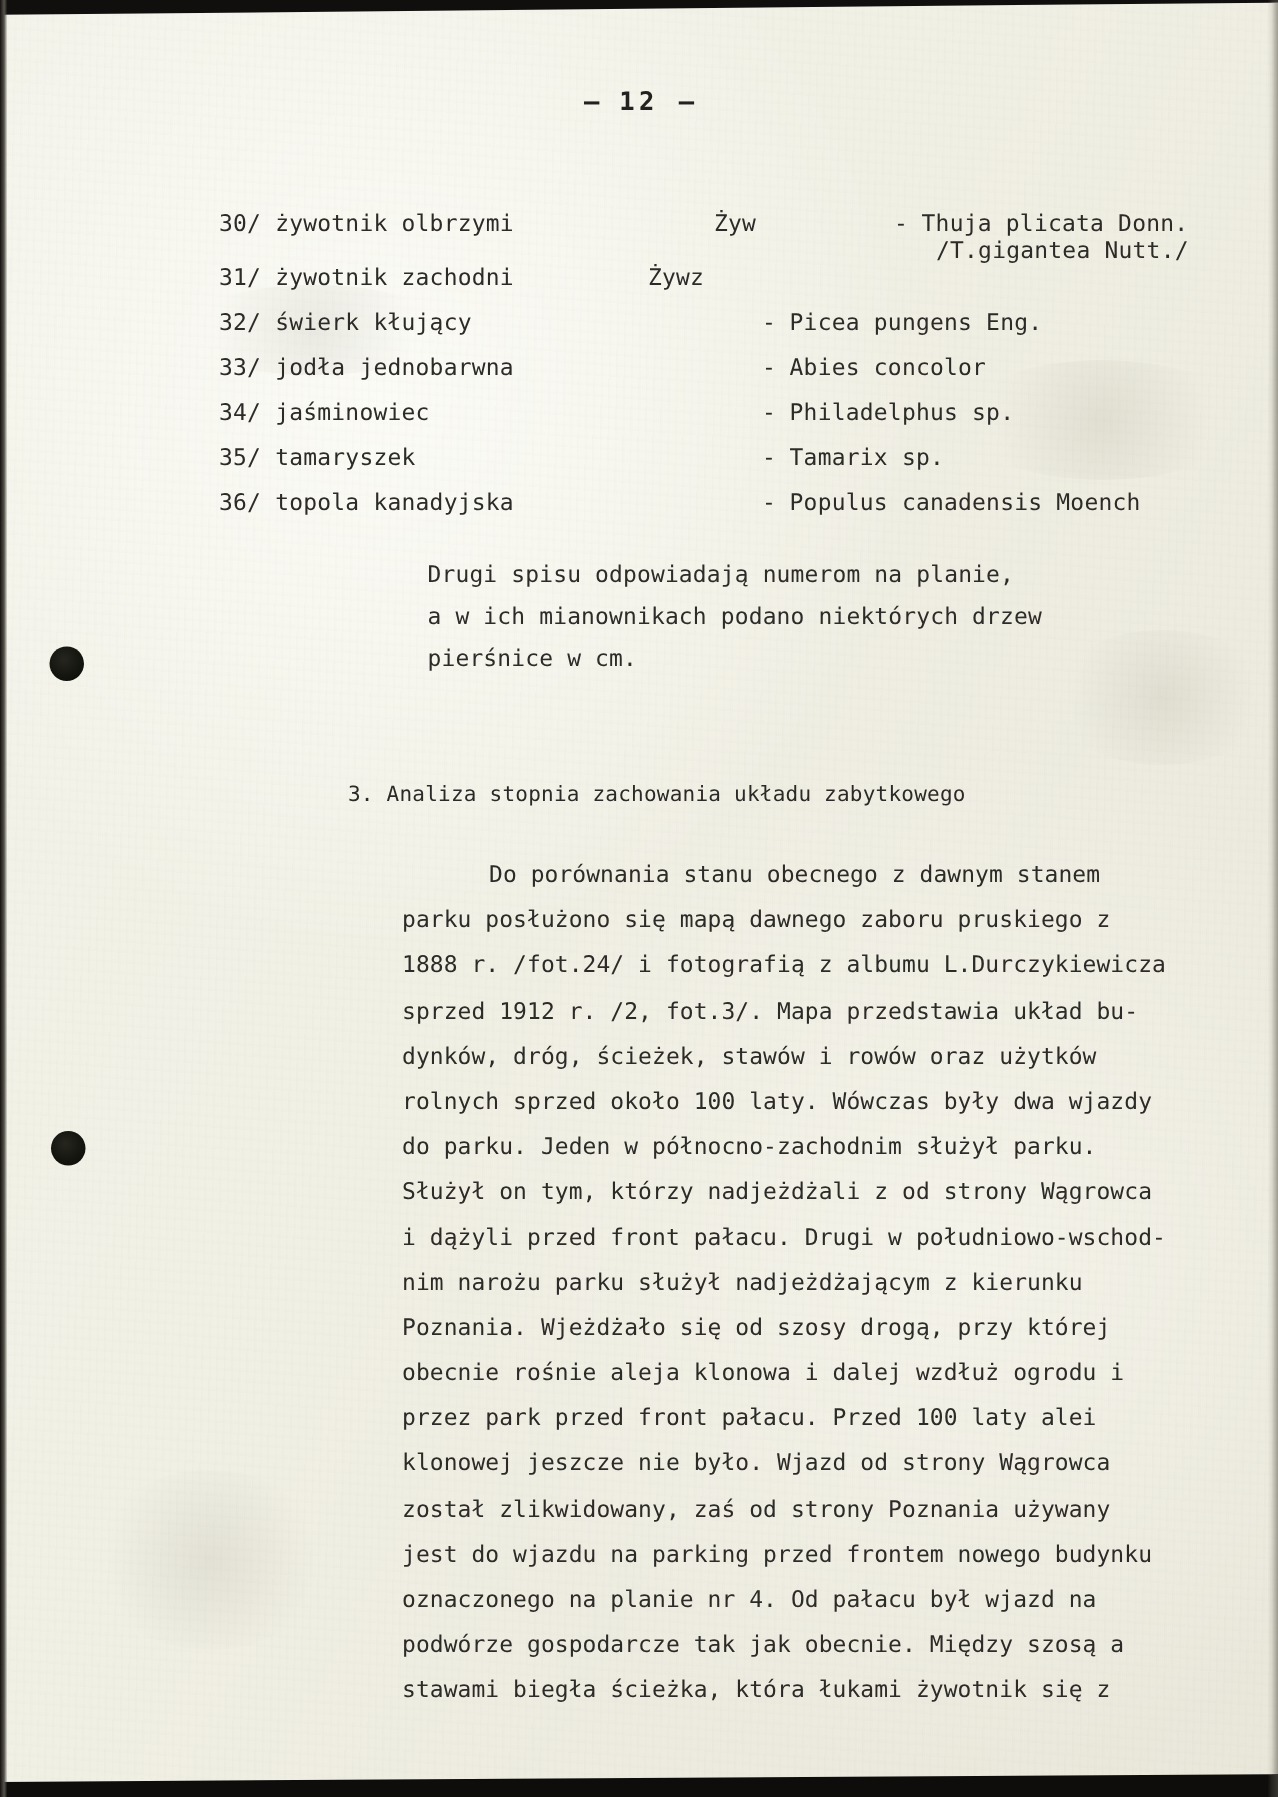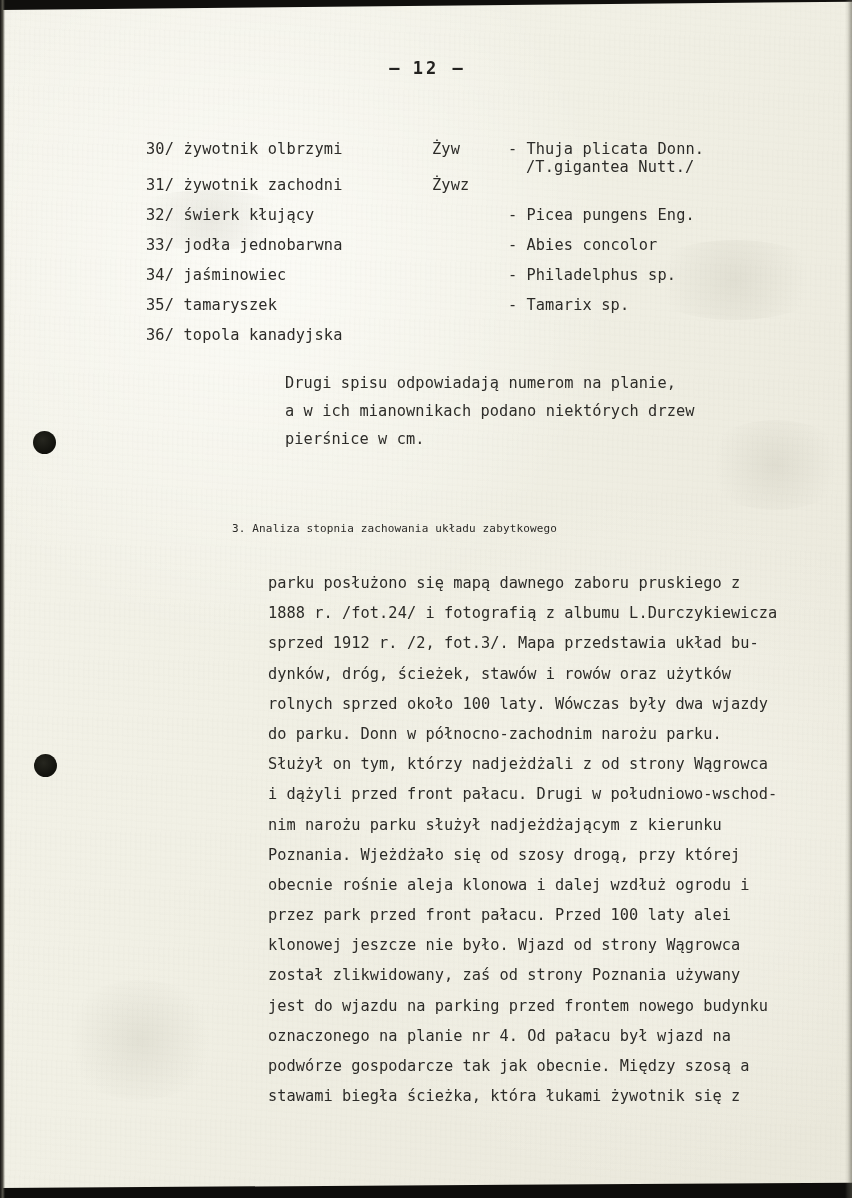--- a/index.html
+++ b/index.html
@@ -108,58 +108,58 @@
     width: 680px;
   }
   .sp-row {
     display: flex;
     align-items: flex-start;
     height: 30px;
     font-size: 15.3px;
     letter-spacing: 0.15px;
     color: #2c2b28;
   }
-  .sp-row.tall { height: auto; }
+  .sp-row.tall { height: auto; gap: 44px; }
   .sp-name {
     width: 286px;
     flex: 0 0 286px;
     white-space: pre;
   }
   .sp-abbr {
     width: 76px;
     flex: 0 0 76px;
     white-space: pre;
   }
   .sp-latin {
     flex: 1 1 auto;
     white-space: pre;
   }
   .sp-latin .dash { margin-right: 9px; }
   .sp-cont {
-    margin-left: 18px;
+    margin-left: 28px;
     white-space: pre;
   }
 
   .note {
     position: absolute;
     left: 285px;
     top: 369px;
     width: 540px;
     font-size: 15.3px;
     line-height: 28px;
     letter-spacing: 0.1px;
     color: #2d2c29;
     white-space: pre-line;
   }
 
   .section-head {
     position: absolute;
     left: 232px;
     top: 522px;
-    font-size: 11px;
+    font-size: 14px;
     letter-spacing: 0.15px;
     color: #2b2a27;
     white-space: pre;
   }
 
   .body-copy {
     position: absolute;
     left: 268px;
     top: 568px;
     width: 548px;
@@ -228,36 +228,38 @@
         <div class="sp-latin"><span class="dash">-</span><span>Philadelphus sp.</span></div>
       </div>
       <div class="sp-row">
         <div class="sp-name">35/ tamaryszek</div>
         <div class="sp-abbr"></div>
         <div class="sp-latin"><span class="dash">-</span><span>Tamarix sp.</span></div>
       </div>
       <div class="sp-row">
         <div class="sp-name">36/ topola kanadyjska</div>
         <div class="sp-abbr"></div>
+        <div class="sp-latin"><span class="dash">-</span><span>Populus canadensis Moench</span></div>
       </div>
     </div>
 
   <div class="note">Drugi spisu odpowiadają numerom na planie,
 a w ich mianownikach podano niektórych drzew
 pierśnice w cm.</div>
 
   <div class="section-head">3. Analiza stopnia zachowania układu zabytkowego</div>
 
   <div class="body-copy">
+      <span class="ln indent">Do porównania stanu obecnego z dawnym stanem</span>
       <span class="ln">parku posłużono się mapą dawnego zaboru pruskiego z</span>
       <span class="ln">1888 r. /fot.24/ i fotografią z albumu L.Durczykiewicza</span>
       <span class="ln">sprzed 1912 r. /2, fot.3/. Mapa przedstawia układ bu-</span>
       <span class="ln">dynków, dróg, ścieżek, stawów i rowów oraz użytków</span>
       <span class="ln">rolnych sprzed około 100 laty. Wówczas były dwa wjazdy</span>
-      <span class="ln">do parku. Donn w północno-zachodnim narożu parku.</span>
+      <span class="ln">do parku. Jeden w północno-zachodnim służył parku.</span>
       <span class="ln">Służył on tym, którzy nadjeżdżali z od strony Wągrowca</span>
       <span class="ln">i dążyli przed front pałacu. Drugi w południowo-wschod-</span>
       <span class="ln">nim narożu parku służył nadjeżdżającym z kierunku</span>
       <span class="ln">Poznania. Wjeżdżało się od szosy drogą, przy której</span>
       <span class="ln">obecnie rośnie aleja klonowa i dalej wzdłuż ogrodu i</span>
       <span class="ln">przez park przed front pałacu. Przed 100 laty alei</span>
       <span class="ln">klonowej jeszcze nie było. Wjazd od strony Wągrowca</span>
       <span class="ln">został zlikwidowany, zaś od strony Poznania używany</span>
       <span class="ln">jest do wjazdu na parking przed frontem nowego budynku</span>
       <span class="ln">oznaczonego na planie nr 4. Od pałacu był wjazd na</span>

